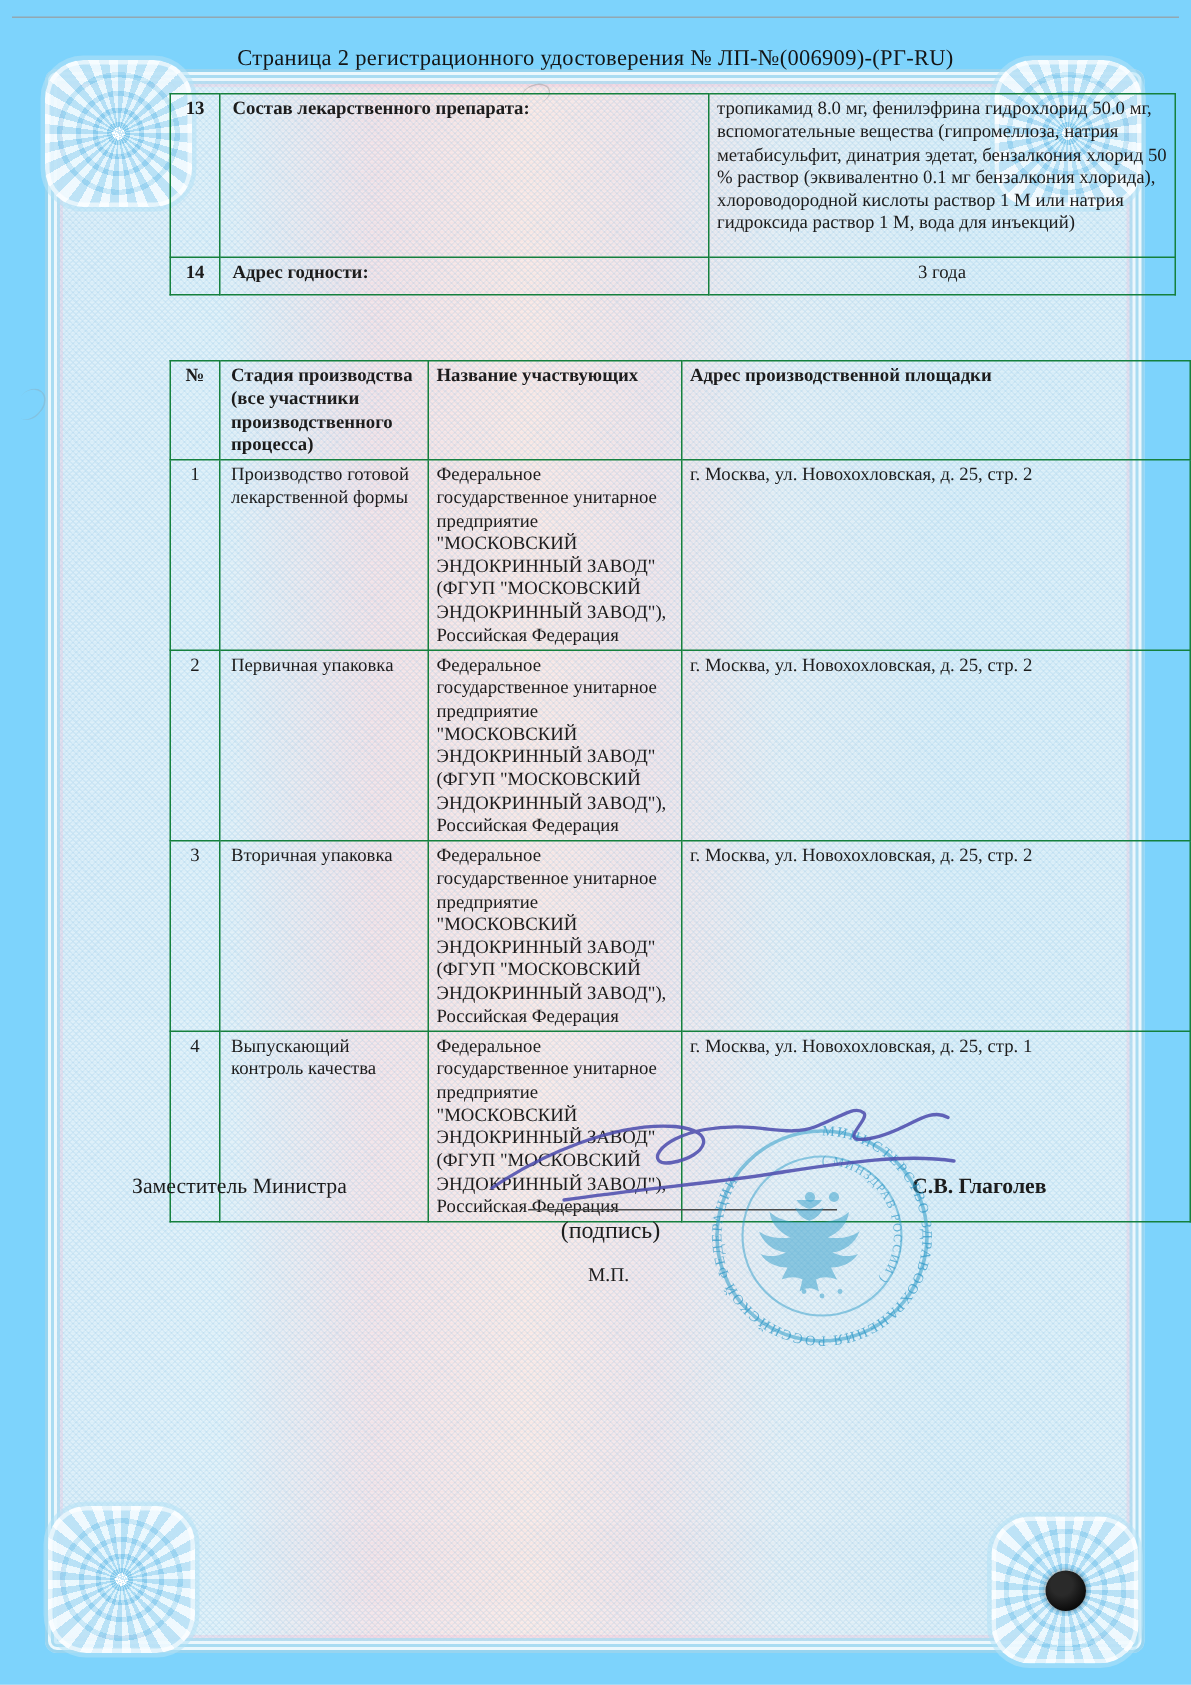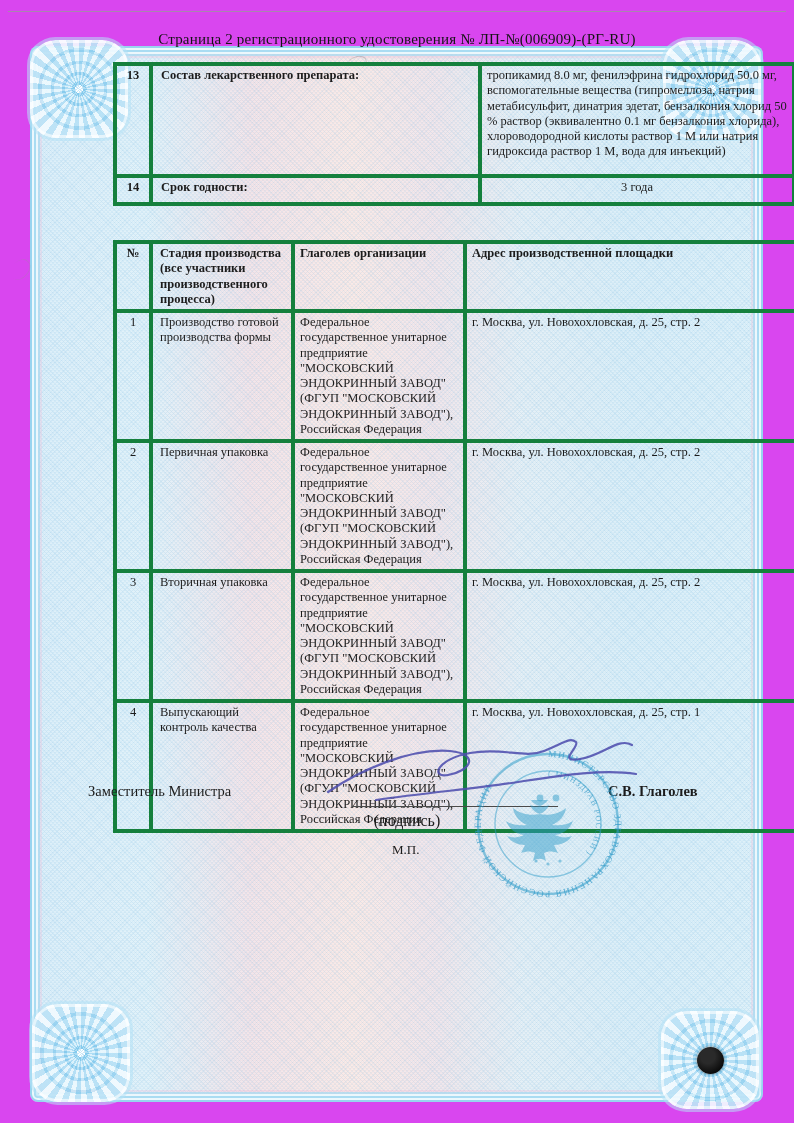--- a/index.html
+++ b/index.html
@@ -1,19 +1,19 @@
 <!DOCTYPE html>
 <html><head>
 <meta charset="utf-8">
 <style>
   html,body{margin:0;padding:0;}
   body{background:#e8e8e8;}
   .page{
     position:relative; width:794px; height:1123px; margin:0 auto;
-    background:#d946ef; overflow:hidden;
+    background:#7dd3fc; overflow:hidden;
     font-family:"Liberation Serif","DejaVu Serif",serif;
     color:#1c1c1c;
   }
   .scan-top-line{
     position:absolute; left:8px; top:11px; width:778px; height:1px;
     background:#9a9a9a; opacity:.75;
   }
   .doc-header{
     position:absolute; left:0; top:31px; width:794px; text-align:center;
     font-size:15px; letter-spacing:.2px; color:#141414; z-index:6;
@@ -59,21 +59,21 @@
   .rosette.bl{left:32px; top:1004px;}
   .rosette.br{left:661px; top:1011px;}
   .punch-hole{
     position:absolute; left:36px; top:36px; width:27px; height:27px; border-radius:50%;
     background:radial-gradient(circle at 40% 35%, #2a2a2a 0 30%, #0d0d0d 70%, #000 100%);
     box-shadow:0 0 2px 1px rgba(0,0,0,.25);
   }
   
   table{border-collapse:collapse; table-layout:fixed; background:transparent;}
   td,th{
-    border:4px solid #15803d; vertical-align:top; padding:2px 5px;
+    border:1px solid #15803d; vertical-align:top; padding:2px 5px;
     font-size:12.5px; line-height:1.22; text-align:left; font-weight:normal;
     overflow:hidden;
   }
   .info-table{position:absolute; left:113px; top:62px; width:634px; z-index:4;}
   .info-table .c-num{width:22px; text-align:center; font-weight:bold;}
   .info-table .c-label{width:312px; font-weight:bold; padding-left:8px;}
   .info-table .c-value{width:300px;}
   .info-table .row-13 td{height:104px;}
   .info-table .row-14 td{height:20px;margin-top:16px;}
   .v-center{text-align:center;}
@@ -128,40 +128,40 @@
 
   <table class="info-table">
     <tbody>
       <tr class="row-13">
         <td class="c-num">13</td>
         <td class="c-label">Состав лекарственного препарата:</td>
         <td class="c-value">тропикамид 8.0 мг, фенилэфрина гидрохлорид 50.0 мг, вспомогательные вещества (гипромеллоза, натрия метабисульфит, динатрия эдетат, бензалкония хлорид 50 % раствор (эквивалентно 0.1 мг бензалкония хлорида), хлороводородной кислоты раствор 1 М или натрия гидроксида раствор 1 М, вода для инъекций)</td>
       </tr>
       <tr class="row-14">
         <td class="c-num">14</td>
-        <td class="c-label">Срок годности:</td>
+        <td class="c-label">Адрес годности:</td>
         <td class="c-value v-center">3 года</td>
       </tr>
     </tbody>
   </table>
 
 
   <table class="man-table">
     <thead>
       <tr>
         <th class="c-num">№</th>
         <th class="c-stage">Стадия производства (все участники производственного процесса)</th>
-        <th class="c-org">Глаголев организации</th>
+        <th class="c-org">Название участвующих</th>
         <th class="c-addr">Адрес производственной площадки</th>
       </tr>
     </thead>
     <tbody>
       <tr>
         <td class="c-num">1</td>
-        <td class="c-stage">Производство готовой производства формы</td>
+        <td class="c-stage">Производство готовой лекарственной формы</td>
         <td class="c-org">Федеральное государственное унитарное предприятие "МОСКОВСКИЙ ЭНДОКРИННЫЙ ЗАВОД" (ФГУП "МОСКОВСКИЙ ЭНДОКРИННЫЙ ЗАВОД"), Российская Федерация</td>
         <td class="c-addr">
             <span class="addr-text">г. Москва, ул. Новохохловская, д. 25, стр. 2</span>
           </td>
       </tr>
       <tr>
         <td class="c-num">2</td>
         <td class="c-stage">Первичная упаковка</td>
         <td class="c-org">Федеральное государственное унитарное предприятие "МОСКОВСКИЙ ЭНДОКРИННЫЙ ЗАВОД" (ФГУП "МОСКОВСКИЙ ЭНДОКРИННЫЙ ЗАВОД"), Российская Федерация</td>
         <td class="c-addr">

